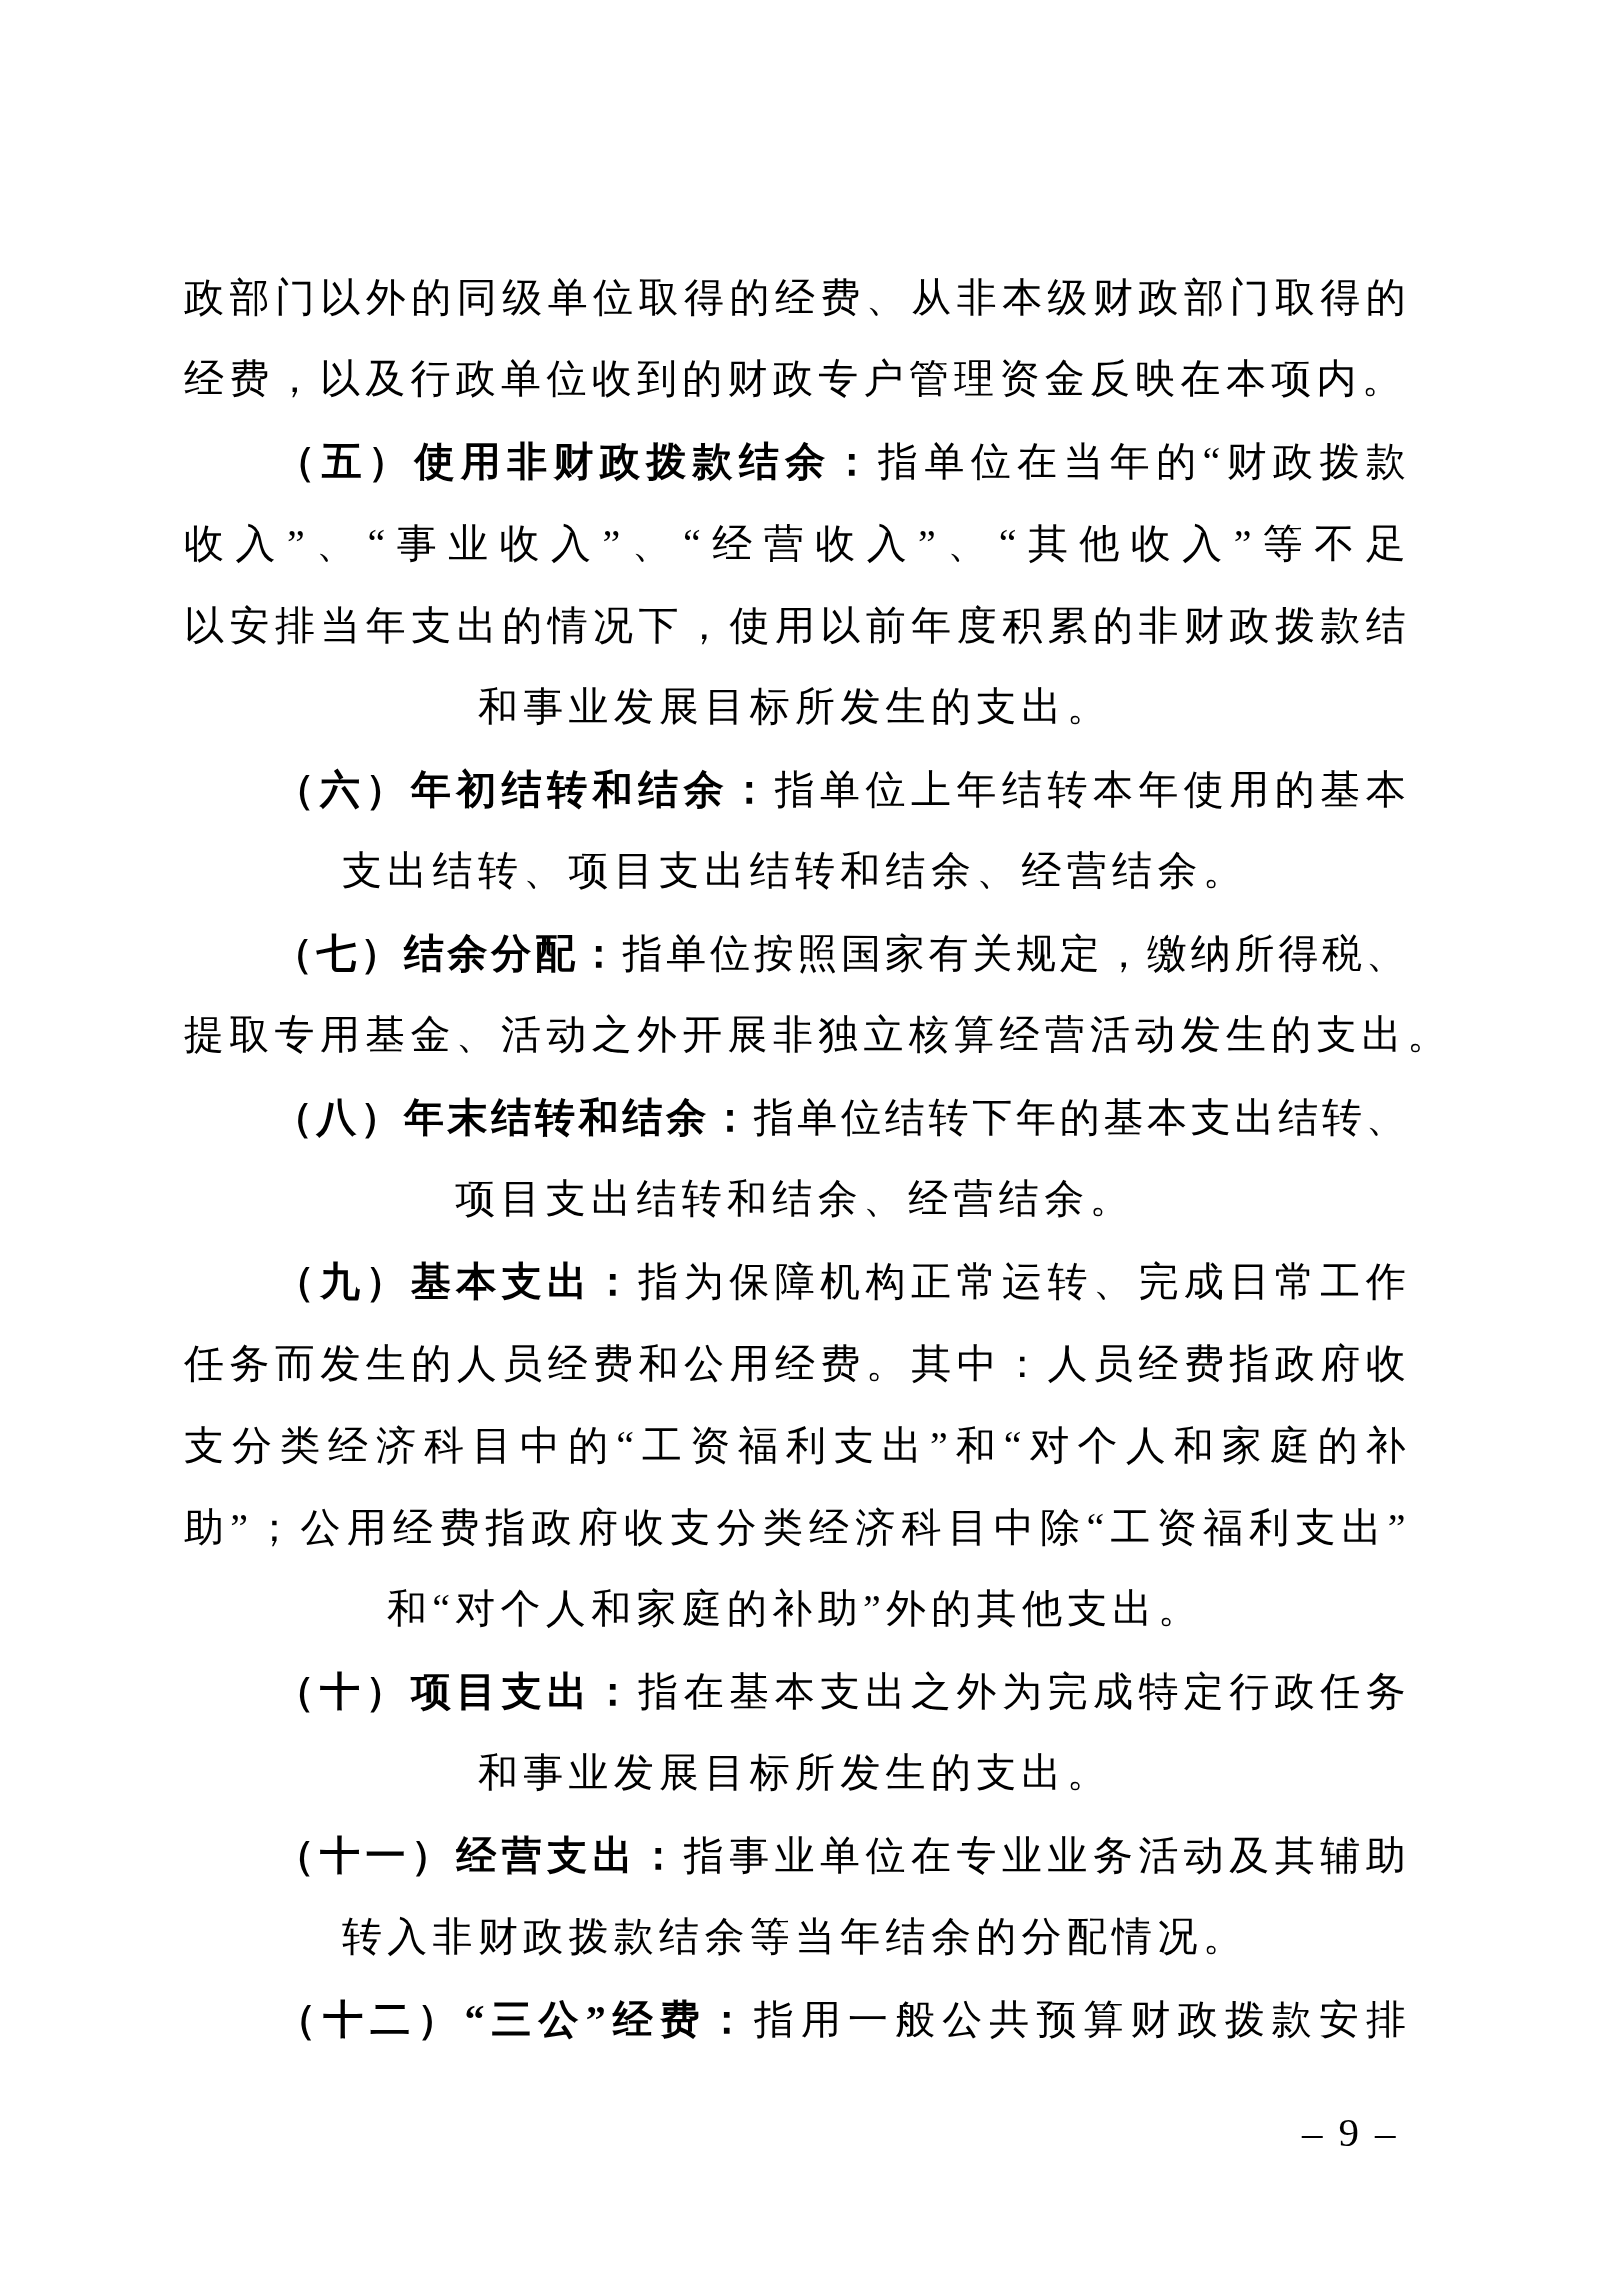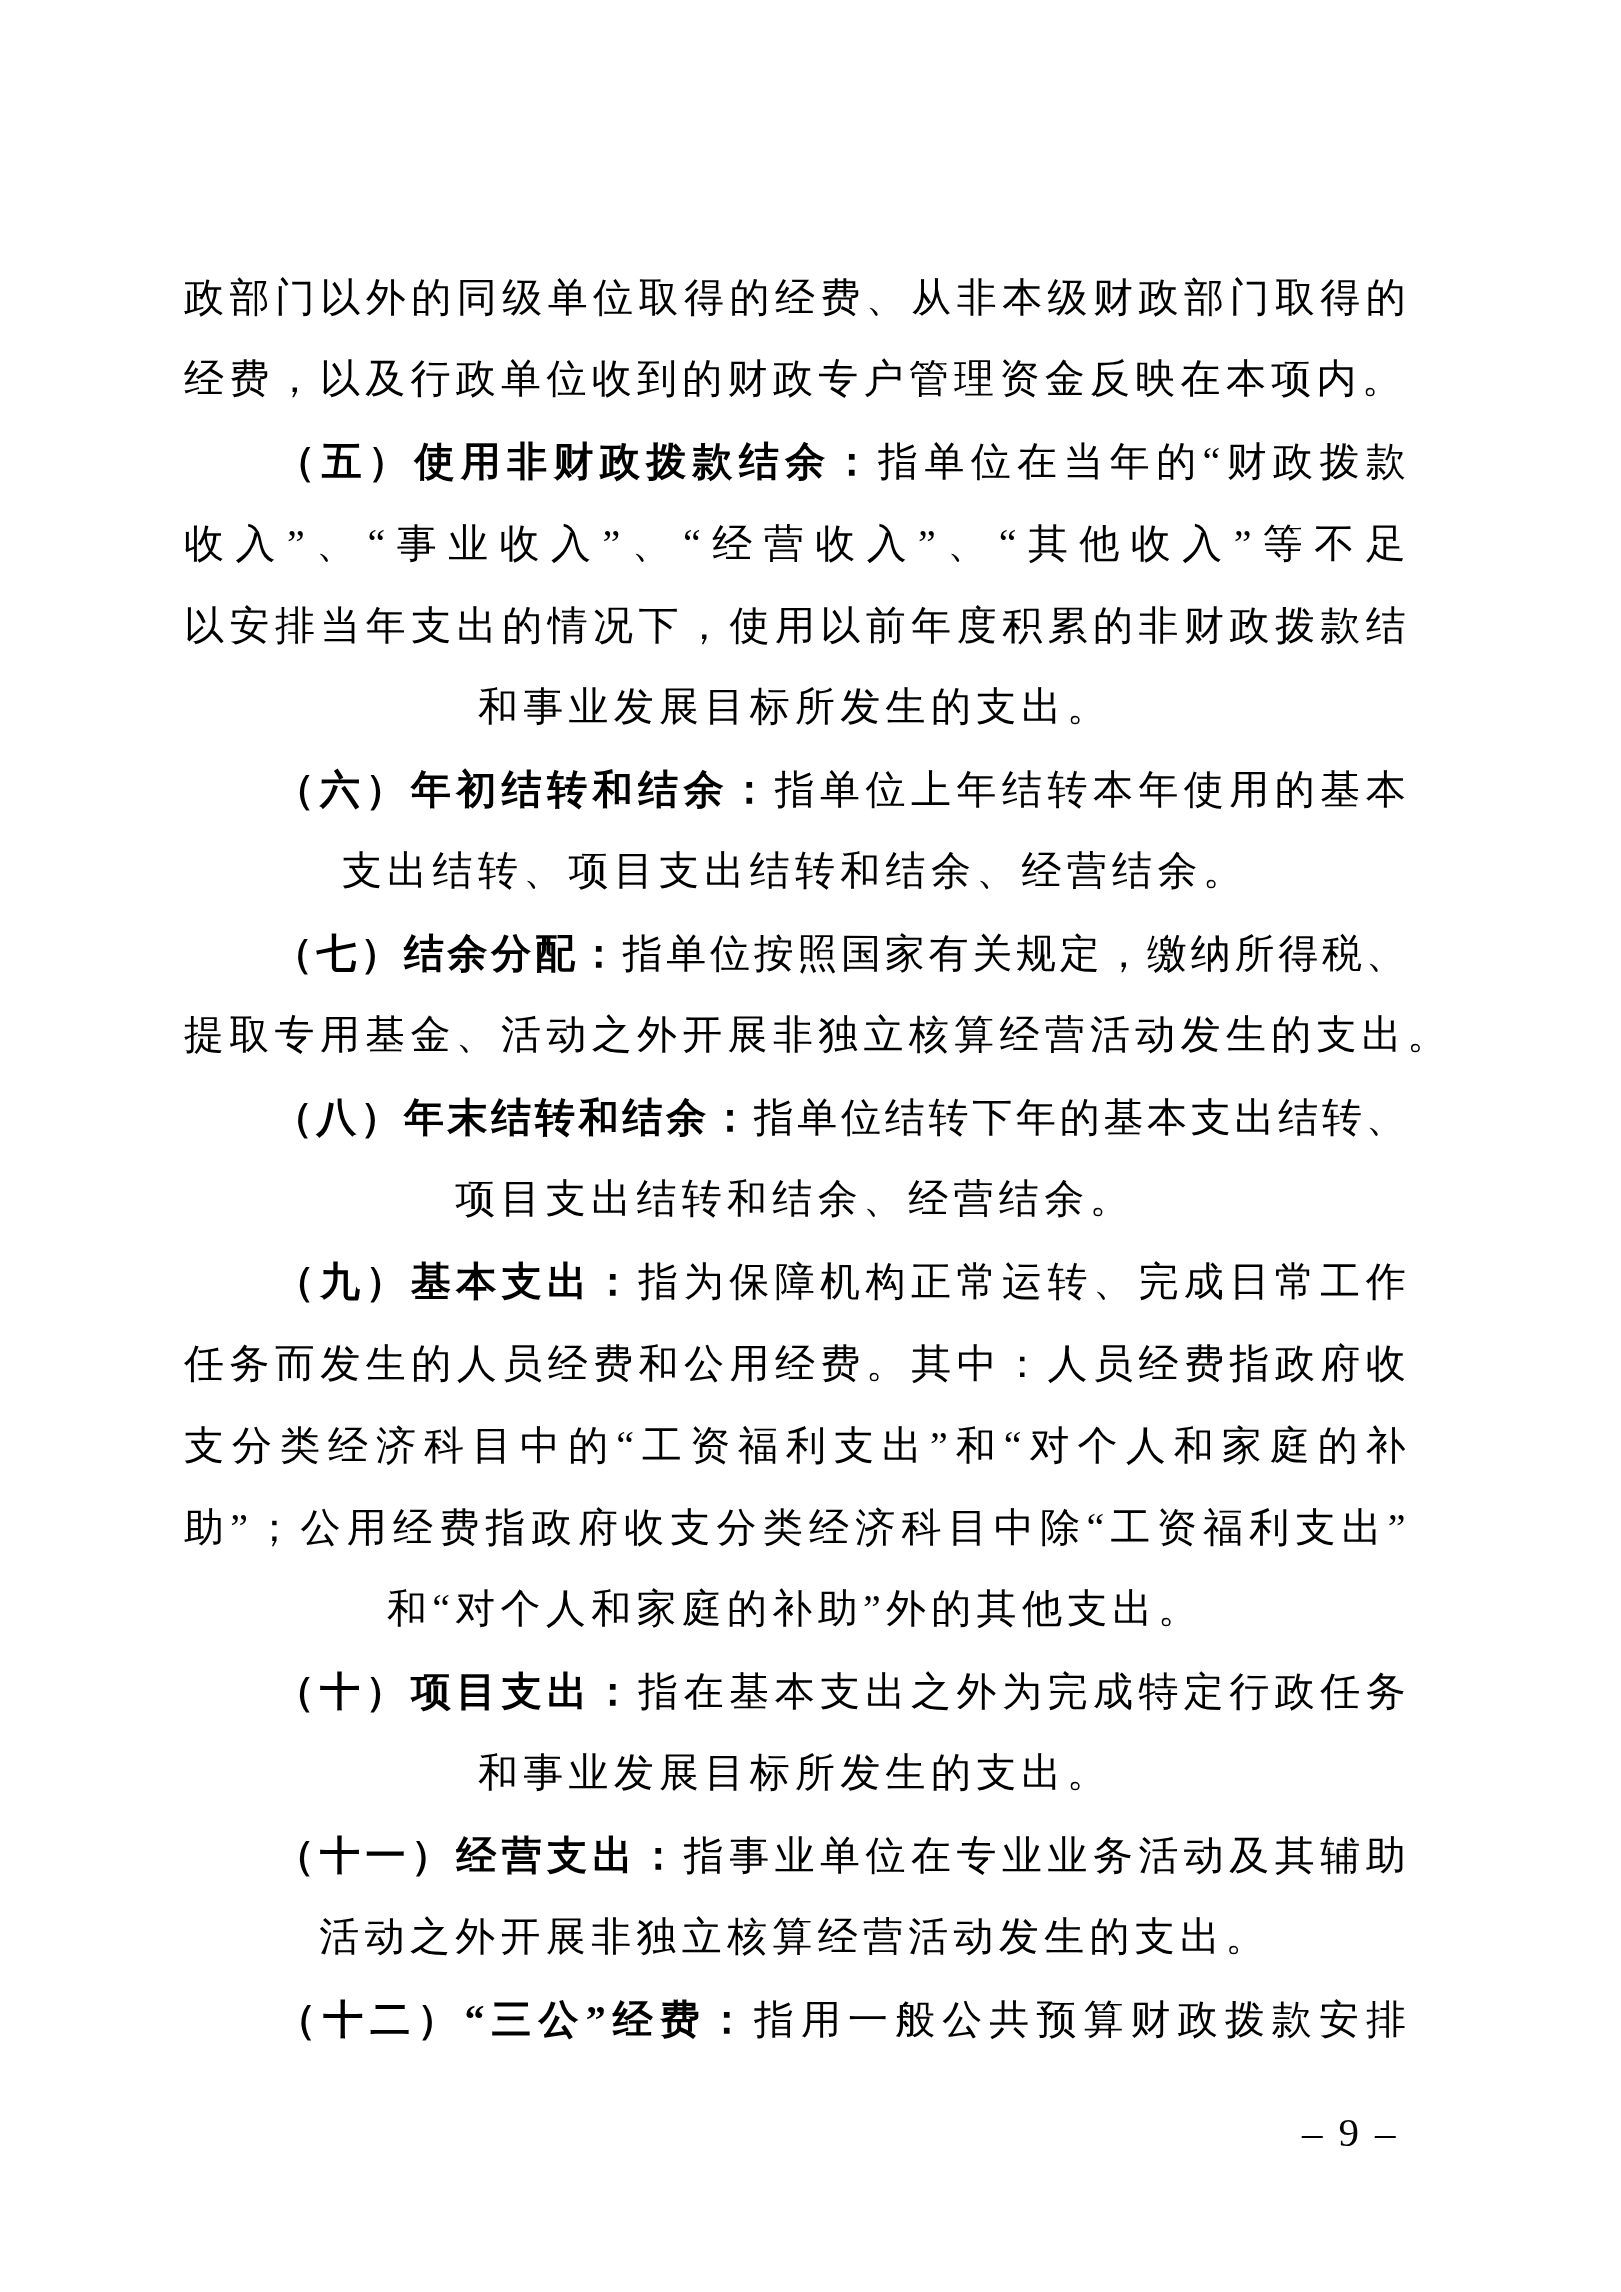--- a/index.html
+++ b/index.html
@@ -439,21 +439,21 @@
         <span class="ch">业</span>
         <span class="ch">业</span>
         <span class="ch">务</span>
         <span class="ch">活</span>
         <span class="ch">动</span>
         <span class="ch">及</span>
         <span class="ch">其</span>
         <span class="ch">辅</span>
         <span class="ch">助</span>
       </div>
-      <div class="line last"><span>活动之外开展非独立核算经营活动发生的支出。</span></div>
+      <div class="line last"><span>转入非财政拨款结余等当年结余的分配情况。</span></div>
       <div class="line">
         <span class="indent-spacer"></span>
         <span class="ch bold">（</span>
         <span class="ch bold">十</span>
         <span class="ch bold">二</span>
         <span class="ch bold">）</span>
         <span class="ch bold">“</span>
         <span class="ch bold">三</span>
         <span class="ch bold">公</span>
         <span class="ch bold">”</span>

